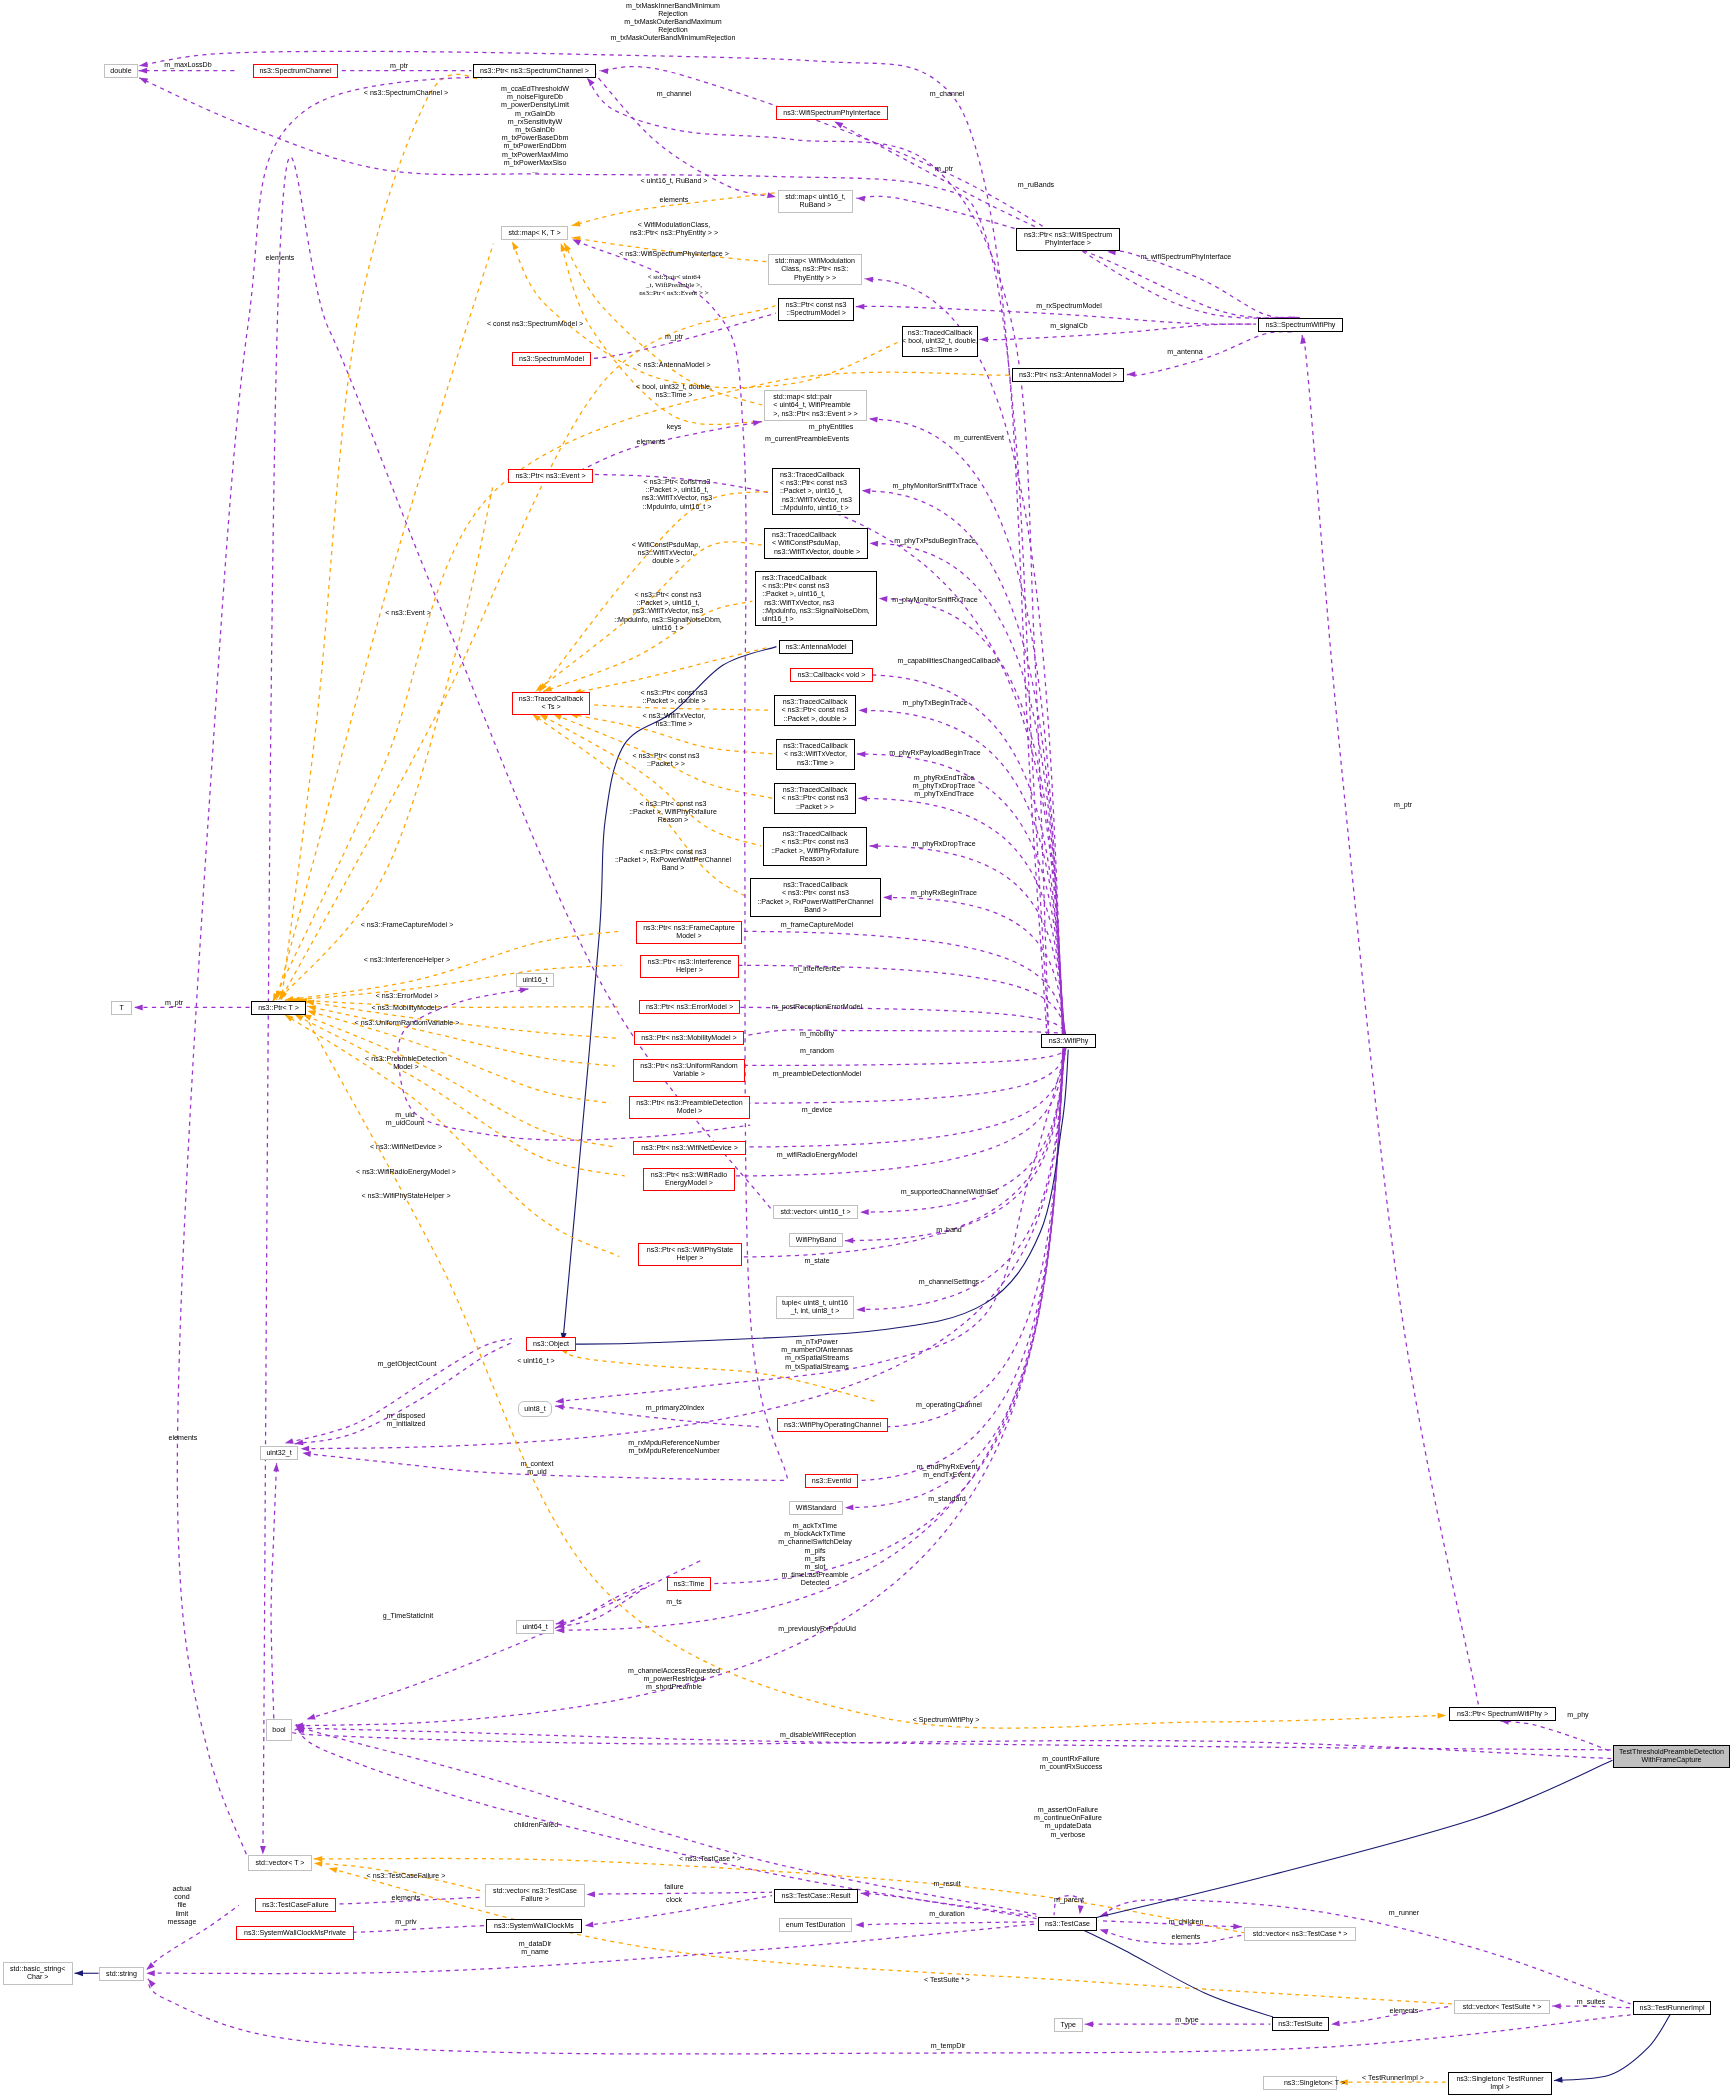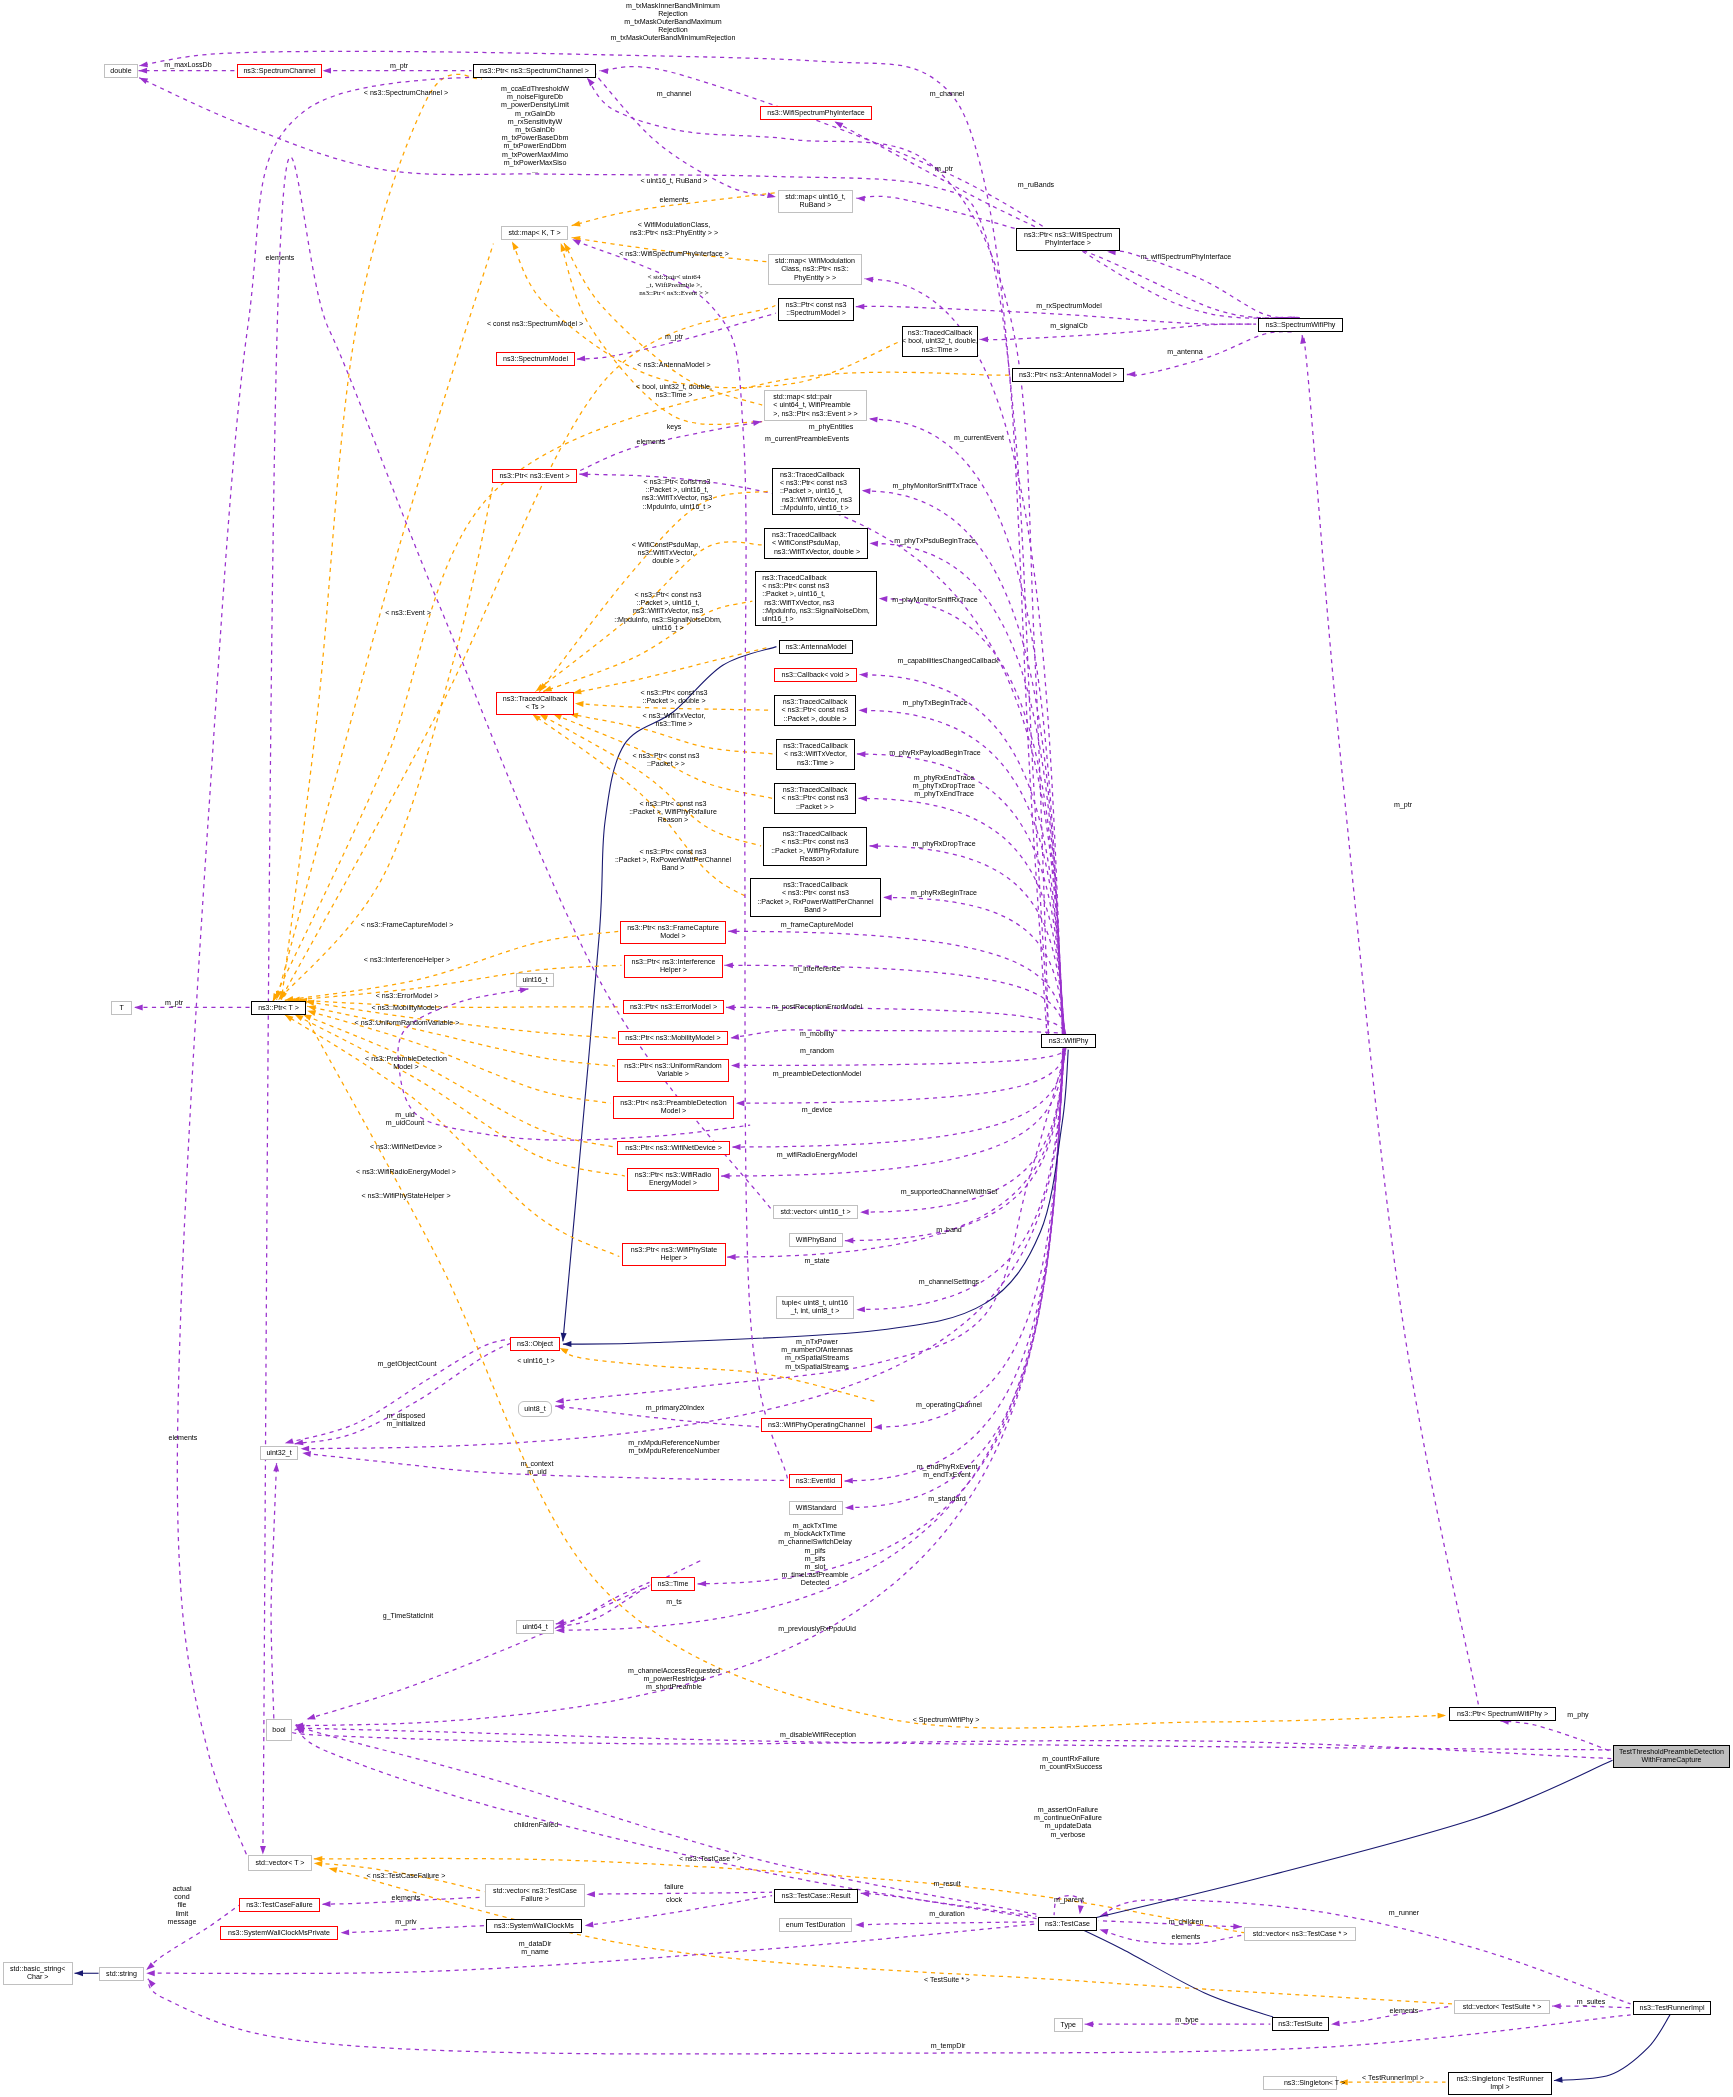--- a/index.html
+++ b/index.html
@@ -6,21 +6,21 @@
 html,body{margin:0;padding:0;background:#ffffff;}
 #canvas{position:relative;width:1733px;height:2097px;background:#ffffff;overflow:hidden;
   font-family:"Liberation Sans","DejaVu Sans",sans-serif;}
 #edge-layer{position:absolute;left:0;top:0;}
 .gnode{position:absolute;box-sizing:border-box;display:flex;align-items:center;justify-content:center;
   background:#ffffff;font-size:7.1px;line-height:8.2px;color:#000000;white-space:pre;z-index:2;
   -webkit-font-smoothing:antialiased;}
 .gnode .lbl{display:block;}
 .s-grey{border:0.5px solid #c0c0c0;}
 .s-black{border:0.8px solid #000000;}
-.s-red{border:0.8px solid #ff0000;}
+.s-red{border:0.8px solid #ff0000;margin-left:16px;}
 .s-target{border:0.8px solid #000000;background:#bfbfbf;}
 .a-c .lbl{text-align:center;}
 .a-l .lbl{text-align:left;}
 .edge-label{position:absolute;font-size:7.1px;line-height:8.2px;color:#000000;text-align:center;
   white-space:pre;transform:translateX(-50%);z-index:3;-webkit-font-smoothing:antialiased;}
 </style>
 </head>
 <body>
 
 <div id="canvas">

